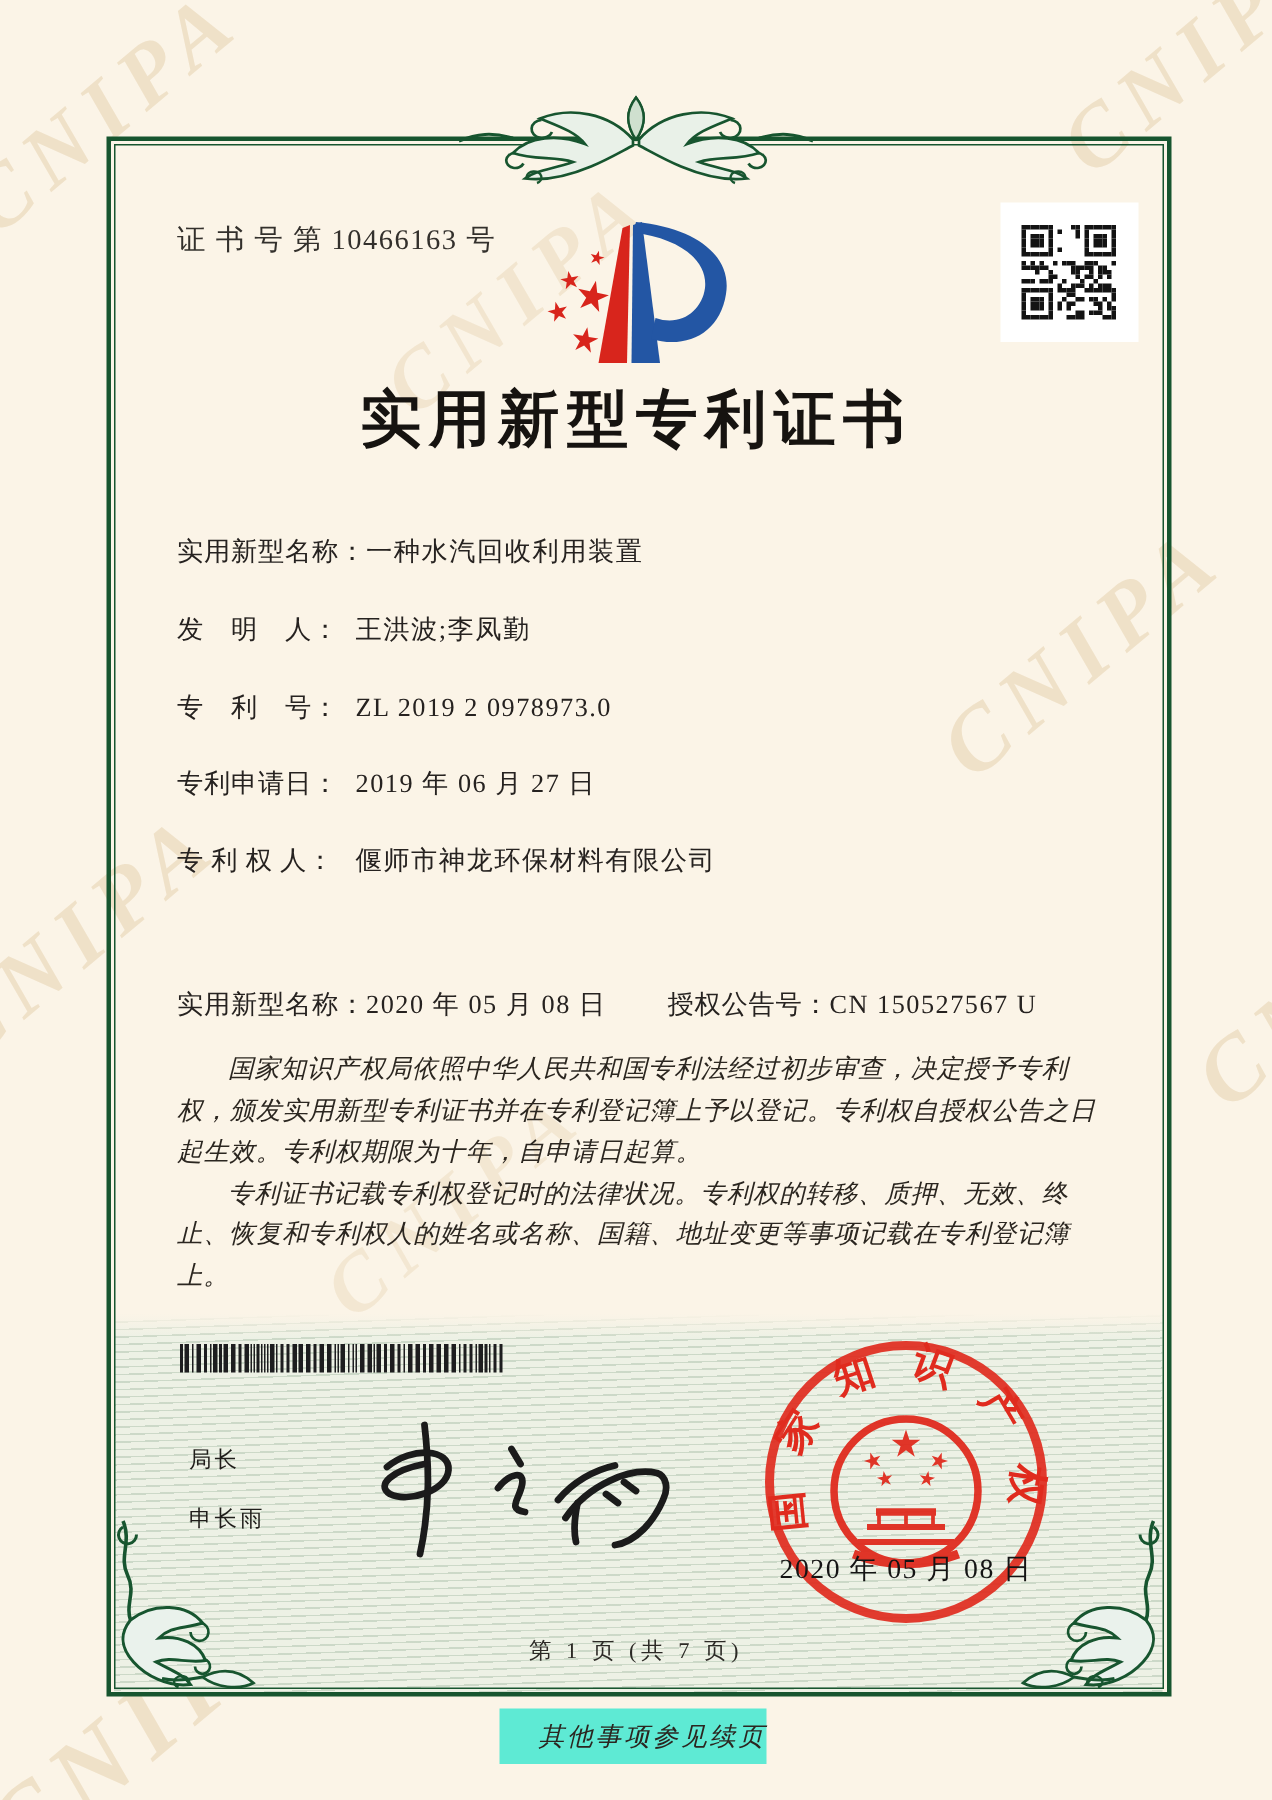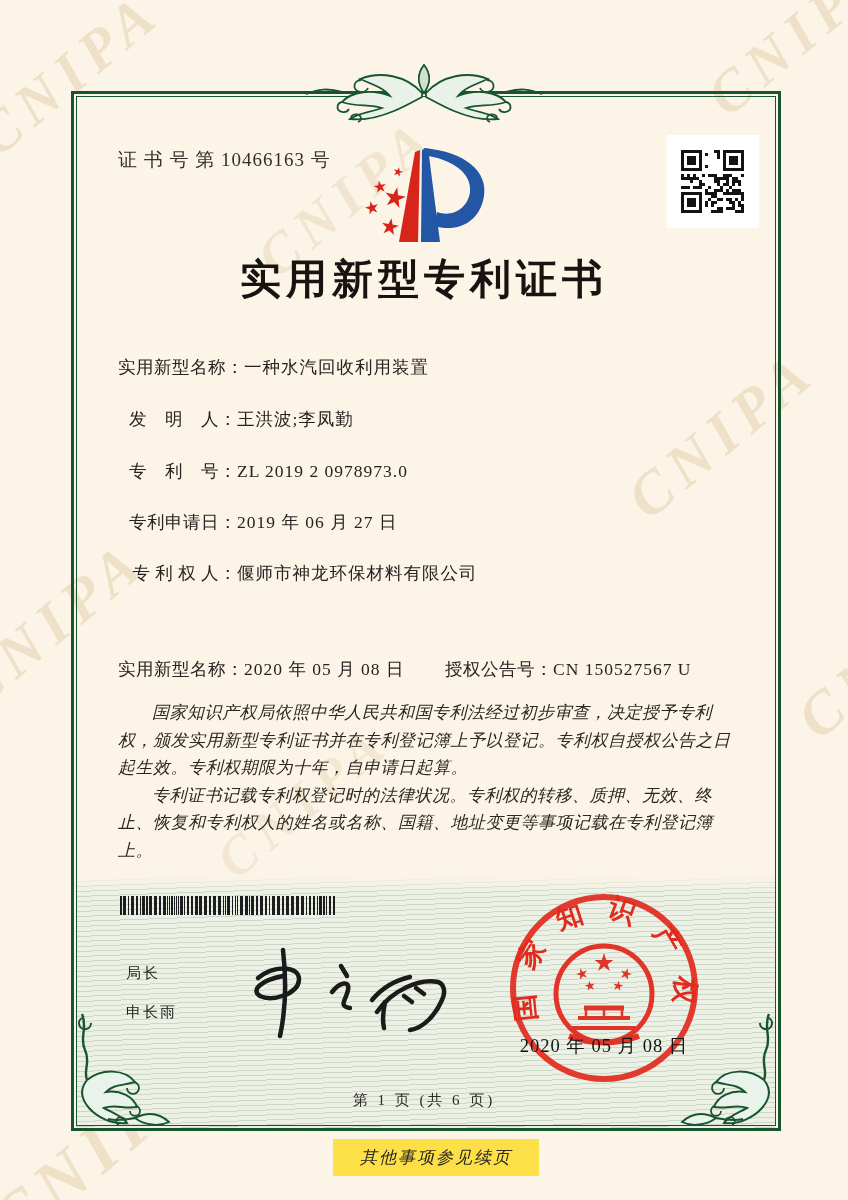--- a/index.html
+++ b/index.html
@@ -36,39 +36,39 @@
   .cert-no{position:absolute;left:118px;top:147px;font-size:19px;color:#33302c;letter-spacing:1px;}
   .title{position:absolute;left:0;right:0;top:252px;text-align:center;font-size:41px;font-weight:bold;
          letter-spacing:5px;color:#161310;}
   .qr-box{position:absolute;left:667px;top:135px;width:92px;height:93px;background:#fff;}
   .qr{position:absolute;left:14px;top:15px;display:grid;grid-template-columns:repeat(21,3px);grid-auto-rows:3px;}
   .qr i{display:block;}
   .qr i.b{background:#131313;}
 
   
   .frow{position:absolute;left:118px;width:640px;font-size:17.5px;color:var(--ink);white-space:nowrap;}
-  .flabel{display:inline-block;min-width:119px;letter-spacing:.5px;text-align:right;}
+  .flabel{display:inline-block;min-width:119px;letter-spacing:.5px;}
   .fvalue{letter-spacing:1px;}
   .grant-no{position:absolute;left:327px;top:0;}
 
   
   .paras{position:absolute;left:118px;top:699px;width:628px;font-size:17px;line-height:27.5px;
          color:#2b2620;font-style:italic;}
   .paras p{margin:0;text-indent:2em;letter-spacing:.5px;}
 
   
   .barcode{position:absolute;left:120px;top:896px;width:216px;height:19px;font-size:0;}
   .barcode i{display:inline-block;height:100%;}
   .director{position:absolute;left:126px;font-size:15px;color:#1f1d1a;letter-spacing:2px;}
   .sig{position:absolute;left:240px;top:938px;}
   .seal{position:absolute;left:506px;top:890px;}
   .page-ind{position:absolute;left:0;right:0;top:1091px;text-align:center;font-size:15px;
             color:#2c2a26;letter-spacing:3px;}
-  .cont-note{position:absolute;left:333px;top:1139px;width:206px;height:37px;background:#fde047;
-             text-align:center;line-height:37px;font-size:17px;font-style:italic;color:#2b2620;letter-spacing:2px;}
+  .cont-note{position:absolute;left:333px;top:1139px;width:178px;height:37px;background:#5eead4;
+             text-align:right;line-height:37px;font-size:17px;font-style:italic;color:#2b2620;letter-spacing:2px;}
 </style>
 </head>
 <body>
 
 <svg width="0" height="0" style="position:absolute" aria-hidden="true">
   <defs>
     <path id="star" d="M0,-1 L0.2245,-0.309 0.9511,-0.309 0.3633,0.118 0.5878,0.809 0,0.382 -0.5878,0.809 -0.3633,0.118 -0.9511,-0.309 -0.2245,-0.309 Z"></path>
     <g id="topHalf">
       <path d="M2,32 C14,27 24,26 38,30" fill="none" stroke="var(--green)" stroke-width="2"></path>
       <path d="M118,31 C102,13 76,9 56,17 C68,22 80,26 86,34 C68,27 48,29 38,40 C52,45 66,42 78,46 C64,51 54,51 46,57 C62,59 78,54 90,49 C102,44 112,38 118,35 Z" fill="#e9f1e8" stroke="var(--green)" stroke-width="1.8"></path>
@@ -638,15 +638,15 @@
       <use href="#star" transform="translate(112,96) scale(5.4) rotate(10)" stroke="none"></use>
       <path d="M78,118 h40" fill="none" stroke-width="5"></path>
       <path d="M72,128 h52" fill="none" stroke-width="4"></path>
       <path d="M66,138 h64" fill="none" stroke-width="4"></path>
       <path d="M80,118 v8 M98,118 v8 M116,118 v8" fill="none" stroke-width="2.5"></path>
       <path d="M63,146 q35,13 70,0" fill="none" stroke-width="6"></path>
     </g>
     <text x="98" y="162" text-anchor="middle" font-size="18.5" fill="#141414" letter-spacing="1" font-family="'Liberation Serif','DejaVu Serif',serif">2020 年 05 月 08 日</text>
   </svg>
 
-  <div class="page-ind">第 1 页 (共 6 页)</div>
+  <div class="page-ind">第 1 页 (共 7 页)</div>
   <div class="cont-note">其他事项参见续页</div>
 </div>
 
 </body></html>

